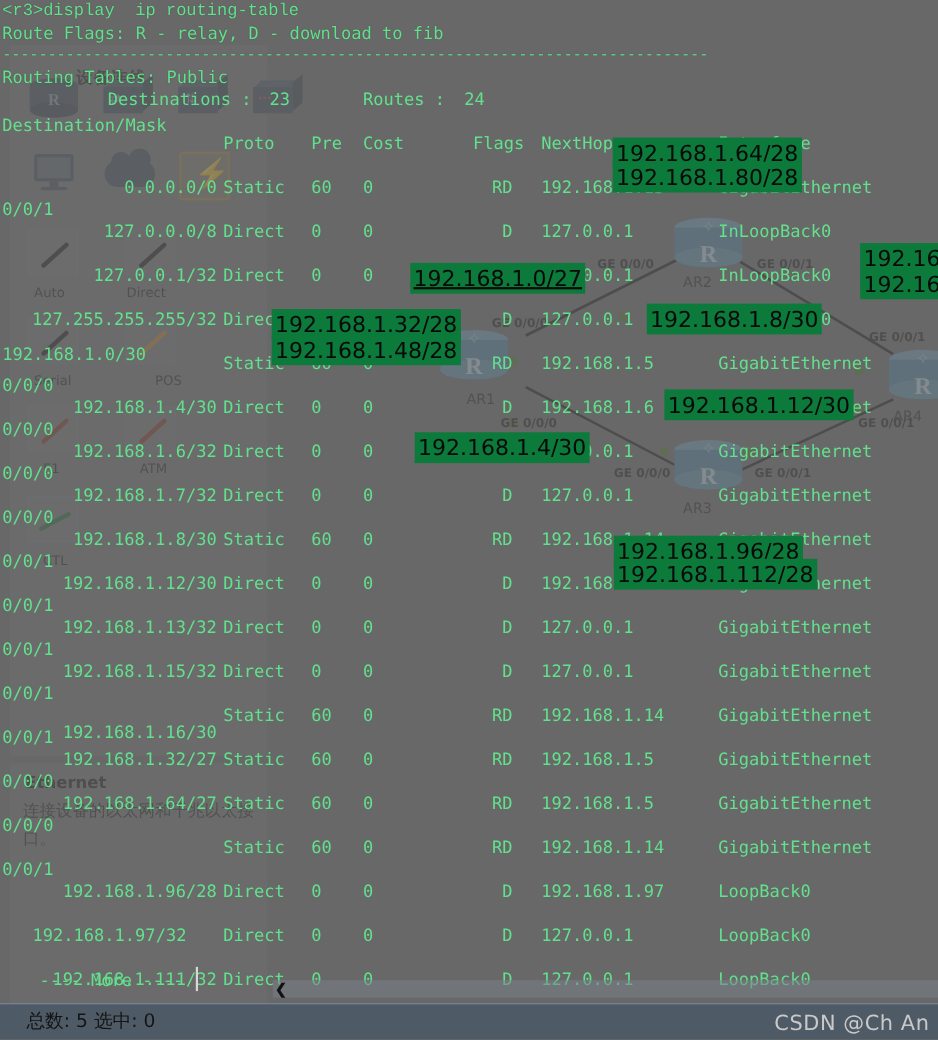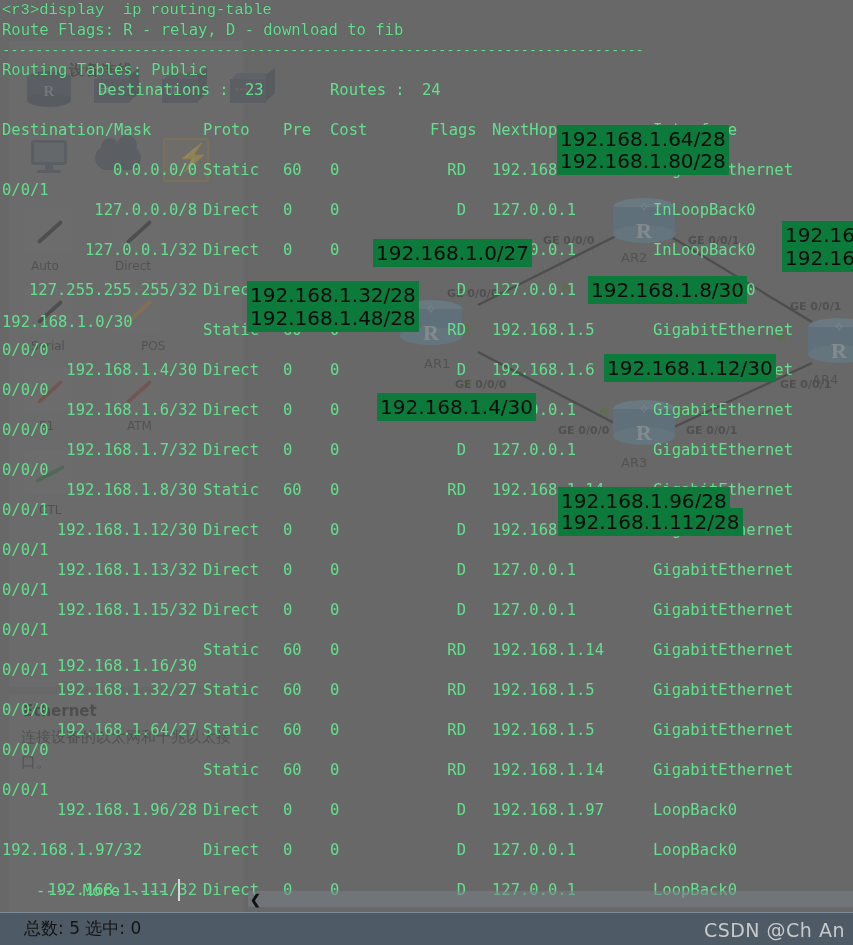--- a/index.html
+++ b/index.html
@@ -311,21 +311,21 @@
   <div class="tline" style="top:0px;left:2px;font-family:Liberation Mono, monospace;">&lt;r3&gt;display  ip routing-table</div>
   <div class="tline" style="top:20px;left:2px;">Route Flags: R - relay, D - download to fib</div>
   <div class="tline" style="top:40px;left:2px;font-size:14px;letter-spacing:-0.2px;">------------------------------------------------------------------------------</div>
   <div class="tline" style="top:60px;left:2px;">Routing Tables: Public</div>
 
   <div class="tcell" style="top:80px;left:98px;">Destinations :</div>
   <div class="tcell" style="top:80px;left:245px;">23</div>
   <div class="tcell" style="top:80px;left:330px;">Routes :</div>
   <div class="tcell" style="top:80px;left:422px;">24</div>
 
-  <div class="tcell" style="top:120px;left:2px;">Destination/Mask</div>
+  <div class="tcell" style="top:104px;left:2px;">Destination/Mask</div>
   <div class="tcell" style="top:120px;left:203px;">Proto</div>
   <div class="tcell" style="top:120px;left:283px;">Pre</div>
   <div class="tcell" style="top:120px;left:330px;">Cost</div>
   <div class="tcell" style="top:120px;left:430px;">Flags</div>
   <div class="tcell" style="top:120px;left:492px;">NextHop</div>
   <div class="tcell" style="top:120px;left:653px;">Interface</div>
 
   <div id="rows-host">
       <div class="tcell" style="top: 160px; left: 2px; width: 195px; text-align: right;">0.0.0.0/0</div>
       <div class="tcell" style="top: 160px; left: 203px;">Static</div>
@@ -451,21 +451,21 @@
       <div class="tcell" style="top: 760px; left: 492px;">192.168.1.14</div>
       <div class="tcell" style="top: 760px; left: 653px;">GigabitEthernet</div>
       <div class="tcell" style="top: 780px; left: 2px;">0/0/1</div>
       <div class="tcell" style="top: 800px; left: 2px; width: 195px; text-align: right;">192.168.1.96/28</div>
       <div class="tcell" style="top: 800px; left: 203px;">Direct</div>
       <div class="tcell" style="top: 800px; left: 283px;">0</div>
       <div class="tcell" style="top: 800px; left: 330px;">0</div>
       <div class="tcell" style="top: 800px; left: 416px; width: 50px; text-align: right;">D</div>
       <div class="tcell" style="top: 800px; left: 492px;">192.168.1.97</div>
       <div class="tcell" style="top: 800px; left: 653px;">LoopBack0</div>
-      <div class="tcell" style="top: 840px; left: 2px; width: 195px; text-align: left;">192.168.1.97/32</div>
+      <div class="tcell" style="top: 840px; left: 2px; width: 195px; text-align: center;">192.168.1.97/32</div>
       <div class="tcell" style="top: 840px; left: 203px;">Direct</div>
       <div class="tcell" style="top: 840px; left: 283px;">0</div>
       <div class="tcell" style="top: 840px; left: 330px;">0</div>
       <div class="tcell" style="top: 840px; left: 416px; width: 50px; text-align: right;">D</div>
       <div class="tcell" style="top: 840px; left: 492px;">127.0.0.1</div>
       <div class="tcell" style="top: 840px; left: 653px;">LoopBack0</div>
       <div class="tcell" style="top: 880px; left: 2px; width: 195px; text-align: right;">192.168.1.111/32</div>
       <div class="tcell" style="top: 880px; left: 203px;">Direct</div>
       <div class="tcell" style="top: 880px; left: 283px;">0</div>
       <div class="tcell" style="top: 880px; left: 330px;">0</div>
@@ -482,21 +482,21 @@
     </div>
 
   <div class="morebar">
     <span>---- More ----</span>
     <div class="caret"></div>
   </div>
 </div>
 
 <div class="hl" style="left:557px;top:125px;">192.168.1.64/28</div>
 <div class="hl" style="left:557px;top:147px;">192.168.1.80/28</div>
-<div class="hl" style="left:373px;top:239px;">192.168.1.0/27</div>
+<div class="hl" style="left:373px;top:239px;text-decoration:underline;">192.168.1.0/27</div>
 <div class="hl" style="left:247px;top:281px;">192.168.1.32/28</div>
 <div class="hl" style="left:247px;top:304px;">192.168.1.48/28</div>
 <div class="hl" style="left:588px;top:276px;">192.168.1.8/30</div>
 <div class="hl" style="left:604px;top:354px;">192.168.1.12/30</div>
 <div class="hl" style="left:377px;top:393px;">192.168.1.4/30</div>
 <div class="hl" style="left:558px;top:487px;">192.168.1.96/28</div>
 <div class="hl" style="left:558px;top:508px;">192.168.1.112/28</div>
 <div class="hl" style="left:782px;top:221px;">192.168.1</div>
 <div class="hl" style="left:782px;top:244px;">192.168.1</div>
 

